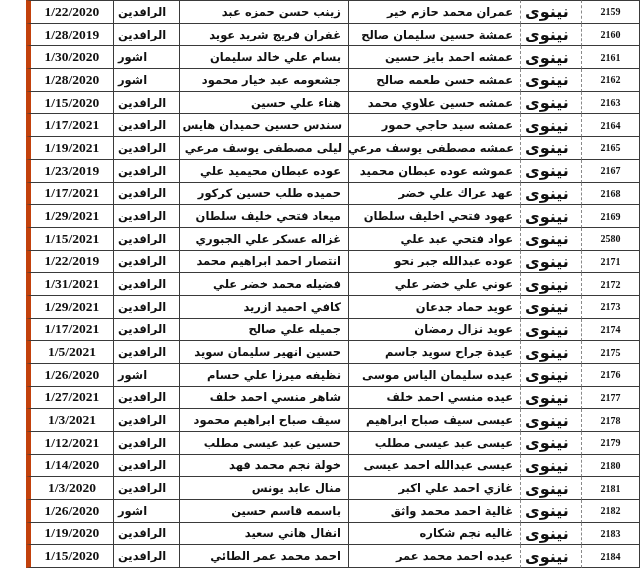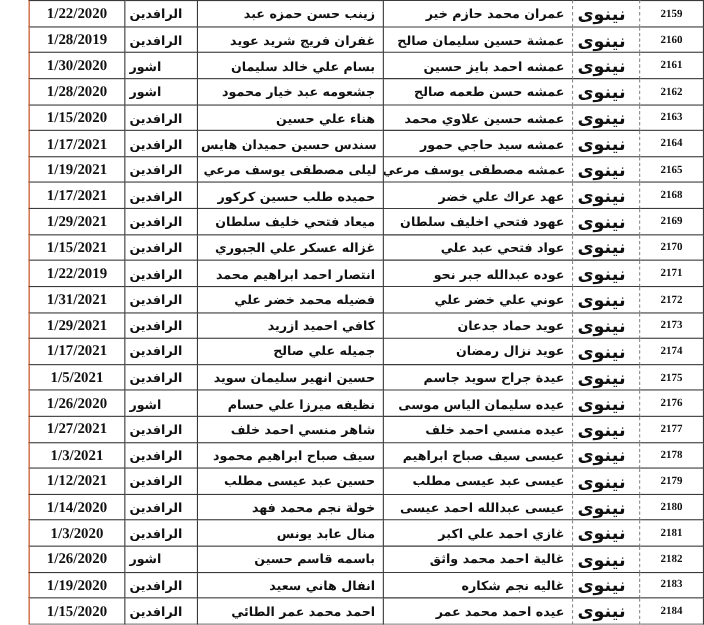--- a/index.html
+++ b/index.html
@@ -21,21 +21,21 @@
     box-sizing:border-box;
     border-right:1px solid #3a3a3a;
     border-bottom:1px solid #3a3a3a;
     vertical-align:middle;
     overflow:hidden;
     white-space:nowrap;
     font-weight:700;
     color:#101010;
     padding:0 4px;
   }
-  tr td:first-child{border-left:1px solid #c2410c;}
+  tr td:first-child{border-left:5px solid #c2410c;}
   tr:first-child td{border-top:1px solid #3a3a3a;}
 
   .c-date{
     font-family:"Liberation Serif","DejaVu Serif",serif;
     font-size:13.5px;
     text-align:center;
   }
   .c-bank{
     font-family:"DejaVu Sans",sans-serif;
     font-size:11.5px;
@@ -127,20 +127,28 @@
         </tr>
         <tr>
           <td class="c-date">1/19/2021</td>
           <td class="c-bank">الرافدين</td>
           <td class="c-nameL">ليلى مصطفى يوسف مرعي</td>
           <td class="c-nameR">عمشه مصطفى يوسف مرعي</td>
           <td class="c-prov">نينوى</td>
           <td class="c-id">2165</td>
         </tr>
         <tr>
+          <td class="c-date">1/23/2019</td>
+          <td class="c-bank">الرافدين</td>
+          <td class="c-nameL">عوده عبطان محيميد علي</td>
+          <td class="c-nameR">عموشه عوده عبطان محميد</td>
+          <td class="c-prov">نينوى</td>
+          <td class="c-id">2167</td>
+        </tr>
+        <tr>
           <td class="c-date">1/17/2021</td>
           <td class="c-bank">الرافدين</td>
           <td class="c-nameL">حميده طلب حسين كركور</td>
           <td class="c-nameR">عهد عراك علي خضر</td>
           <td class="c-prov">نينوى</td>
           <td class="c-id">2168</td>
         </tr>
         <tr>
           <td class="c-date">1/29/2021</td>
           <td class="c-bank">الرافدين</td>
@@ -148,21 +156,21 @@
           <td class="c-nameR">عهود فتحي اخليف سلطان</td>
           <td class="c-prov">نينوى</td>
           <td class="c-id">2169</td>
         </tr>
         <tr>
           <td class="c-date">1/15/2021</td>
           <td class="c-bank">الرافدين</td>
           <td class="c-nameL">غزاله عسكر علي الجبوري</td>
           <td class="c-nameR">عواد فتحي عبد علي</td>
           <td class="c-prov">نينوى</td>
-          <td class="c-id">2170</td>
+          <td class="c-id">2580</td>
         </tr>
         <tr>
           <td class="c-date">1/22/2019</td>
           <td class="c-bank">الرافدين</td>
           <td class="c-nameL">انتصار احمد ابراهيم محمد</td>
           <td class="c-nameR">عوده عبدالله جبر نحو</td>
           <td class="c-prov">نينوى</td>
           <td class="c-id">2171</td>
         </tr>
         <tr>

